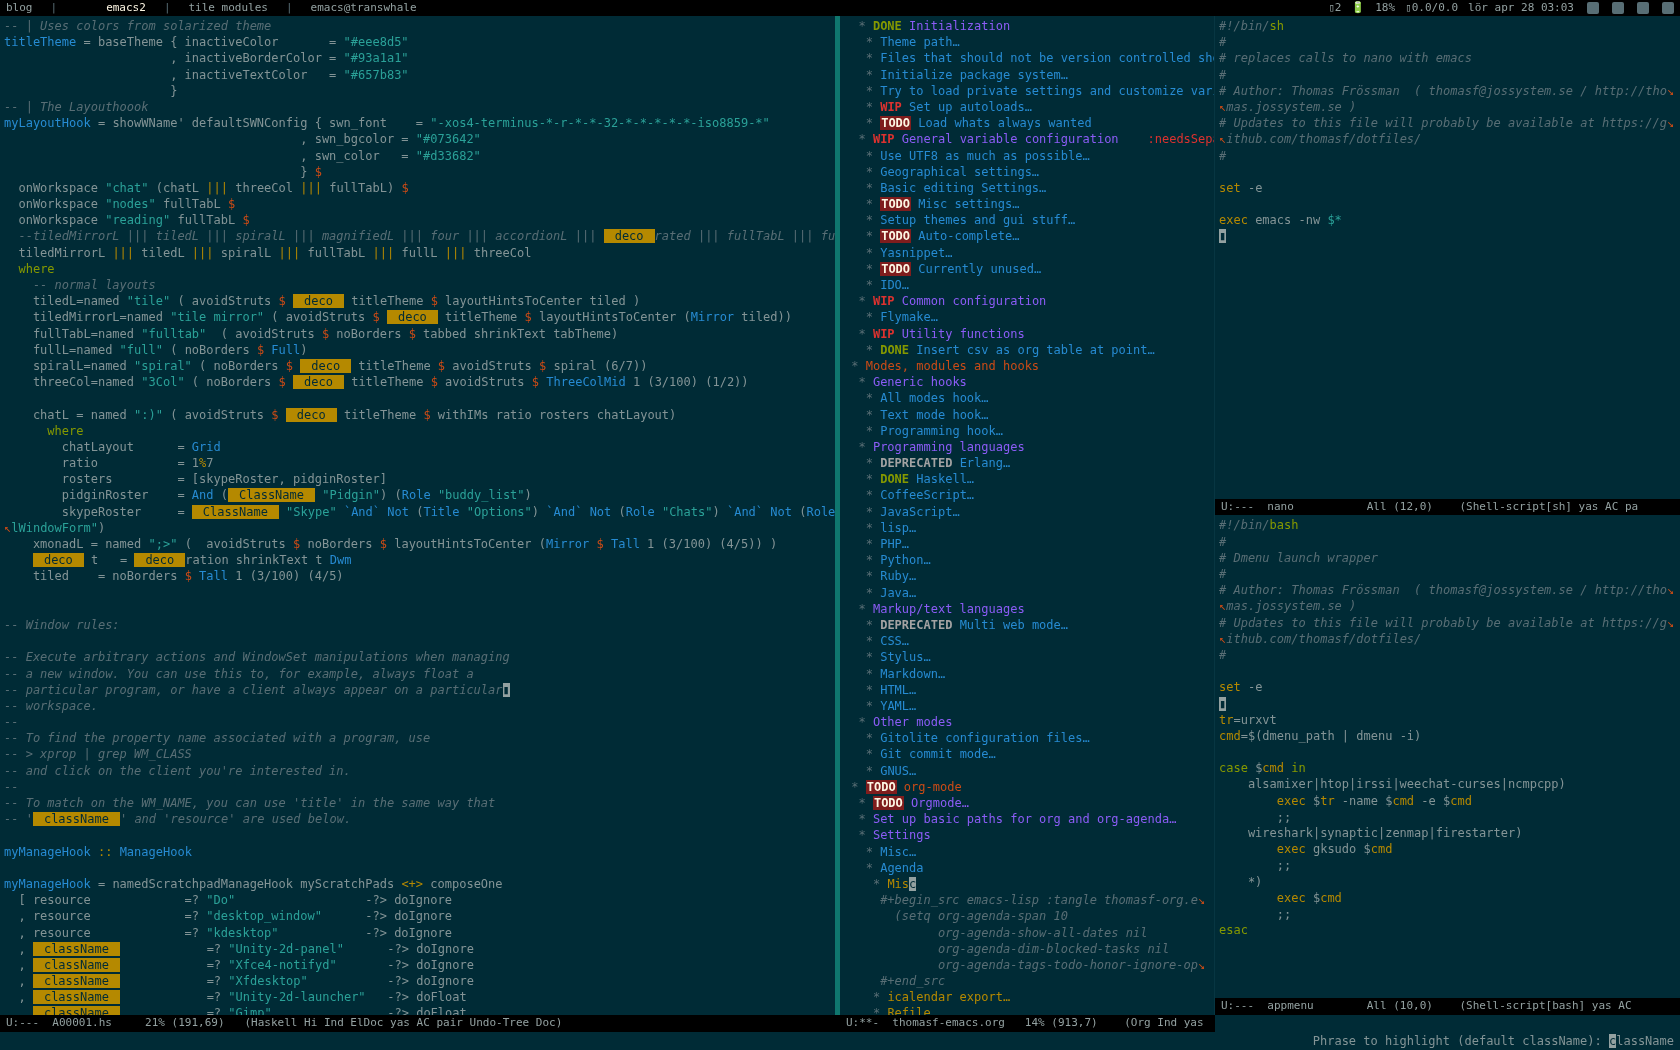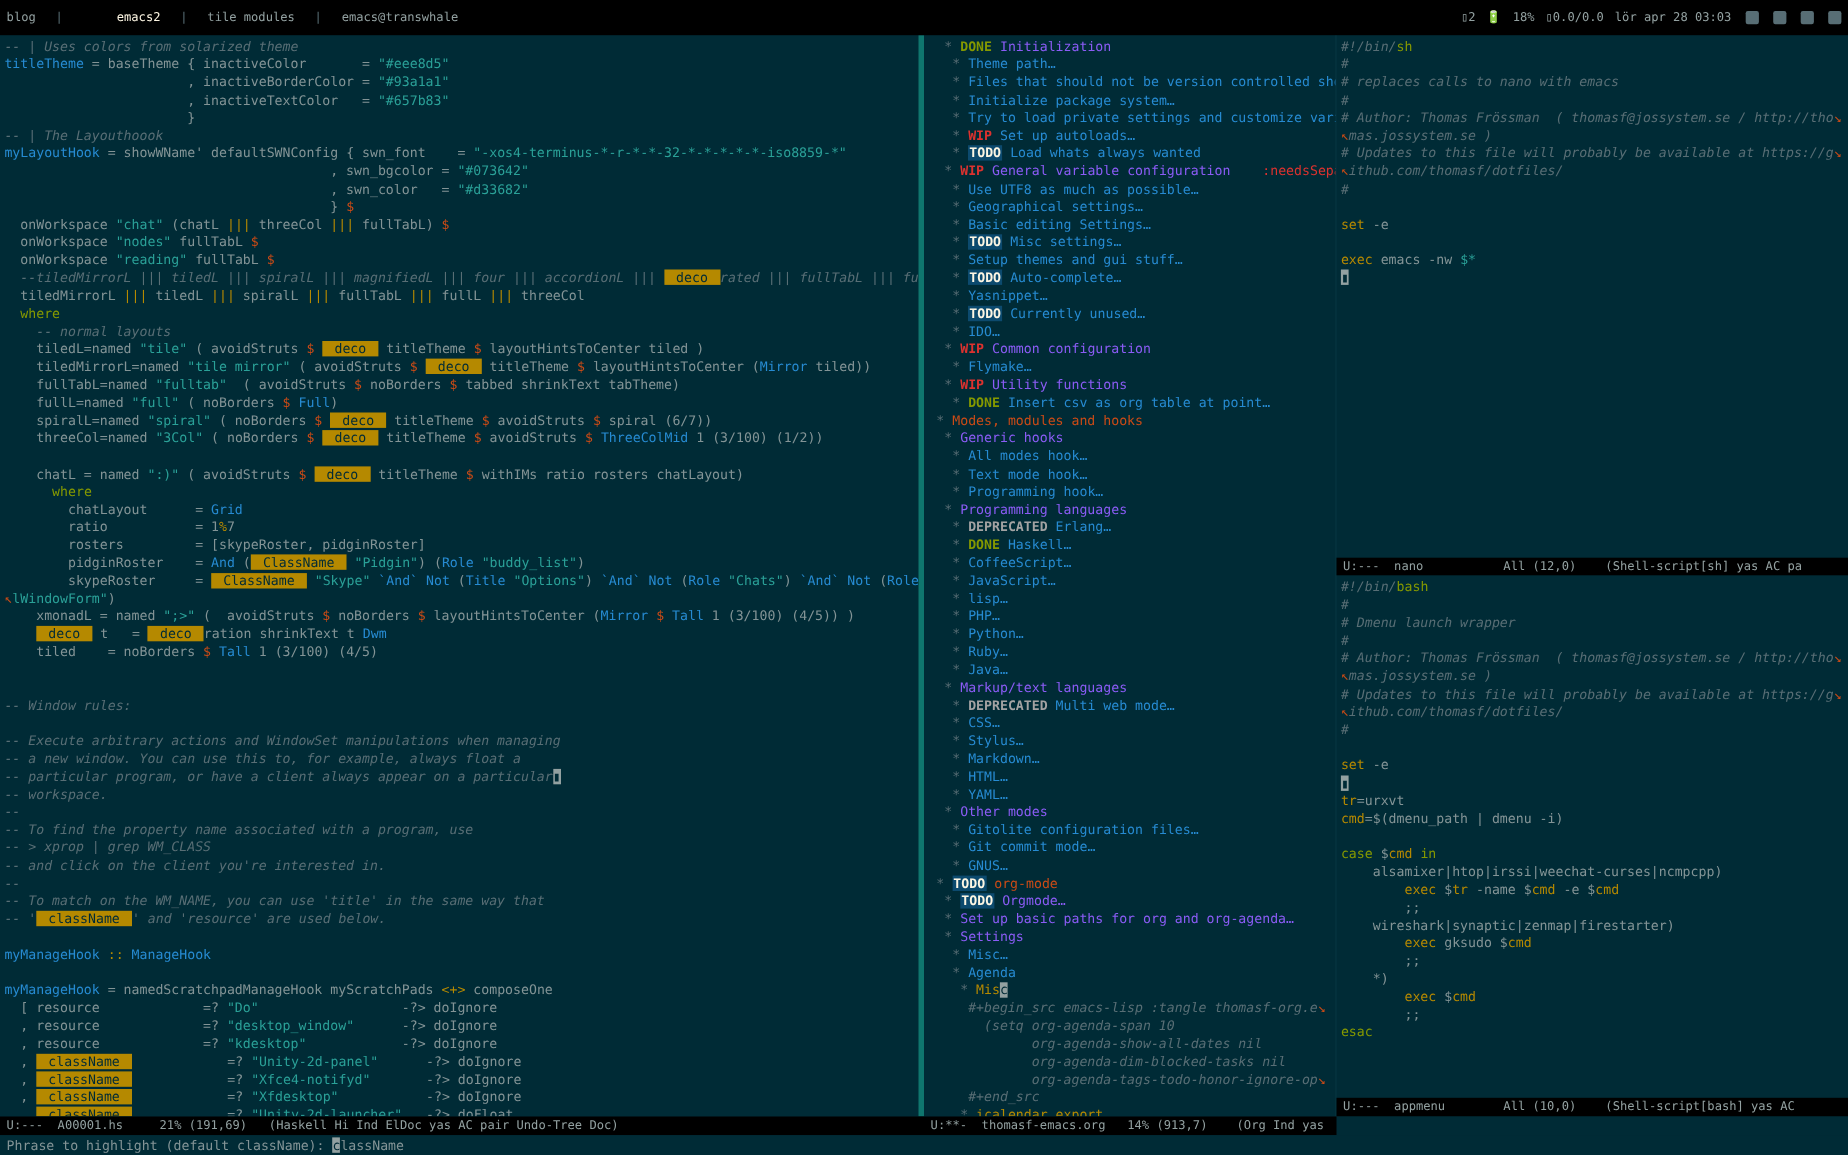--- a/index.html
+++ b/index.html
@@ -9,21 +9,21 @@
     line-height: 1.35;
     background: #002b36;
     color: #839496;
     width: 1680px;
     height: 1050px;
     overflow: hidden;
     display: flex;
     flex-direction: column;
   }
   .topbar {
-    height: 32px;
+    height: 16px;
     background: #000;
     display: flex;
     align-items: center;
     padding: 0 6px;
     color: #93a1a1;
     font-size: 11px;
   }
   .topbar .left { display: flex; gap: 18px; }
   .topbar .right { margin-left: auto; display: flex; gap: 10px; align-items: center; }
   .topbar .sep { color: #586e75; }
@@ -47,30 +47,31 @@
     color: #93a1a1;
     font-size: 11px;
     padding: 1px 6px;
     white-space: pre;
   }
   .minibuf {
     background: #002b36;
     color: #839496;
     padding: 1px 6px;
     font-size: 12px;
+    text-align: right;
   }
   
   .c  { color: #586e75; font-style: italic; }   
   .k  { color: #859900; }                        
   .s  { color: #2aa198; }                        
   .f  { color: #268bd2; }                        
   .v  { color: #b58900; }                        
   .o  { color: #cb4b16; }
   .hl { background: #b58900; color: #002b36; padding: 0 11px; }
-  .hlr{ background: #0c4a6e; color: #fdf6e3; padding: 0 1px; font-weight:bold; }
+  .hlr{ background: #7f1d1d; color: #fdf6e3; padding: 0 1px; font-weight:bold; }
   .done{ color: #859900; font-weight:bold;}
   .wip { color: #dc322f; font-weight:bold;}
   .dep { color: #a3a3a3; font-weight:bold;}
   .star{ color: #586e75;}
   .h1  { color: #cb4b16;}
   .h2  { color: #8b5cf6;}
   .h3  { color: #268bd2;}
   .h4  { color: #b58900;}
   .tag { color: #dc322f;}
   .cur { background:#93a1a1; color:#002b36;}

